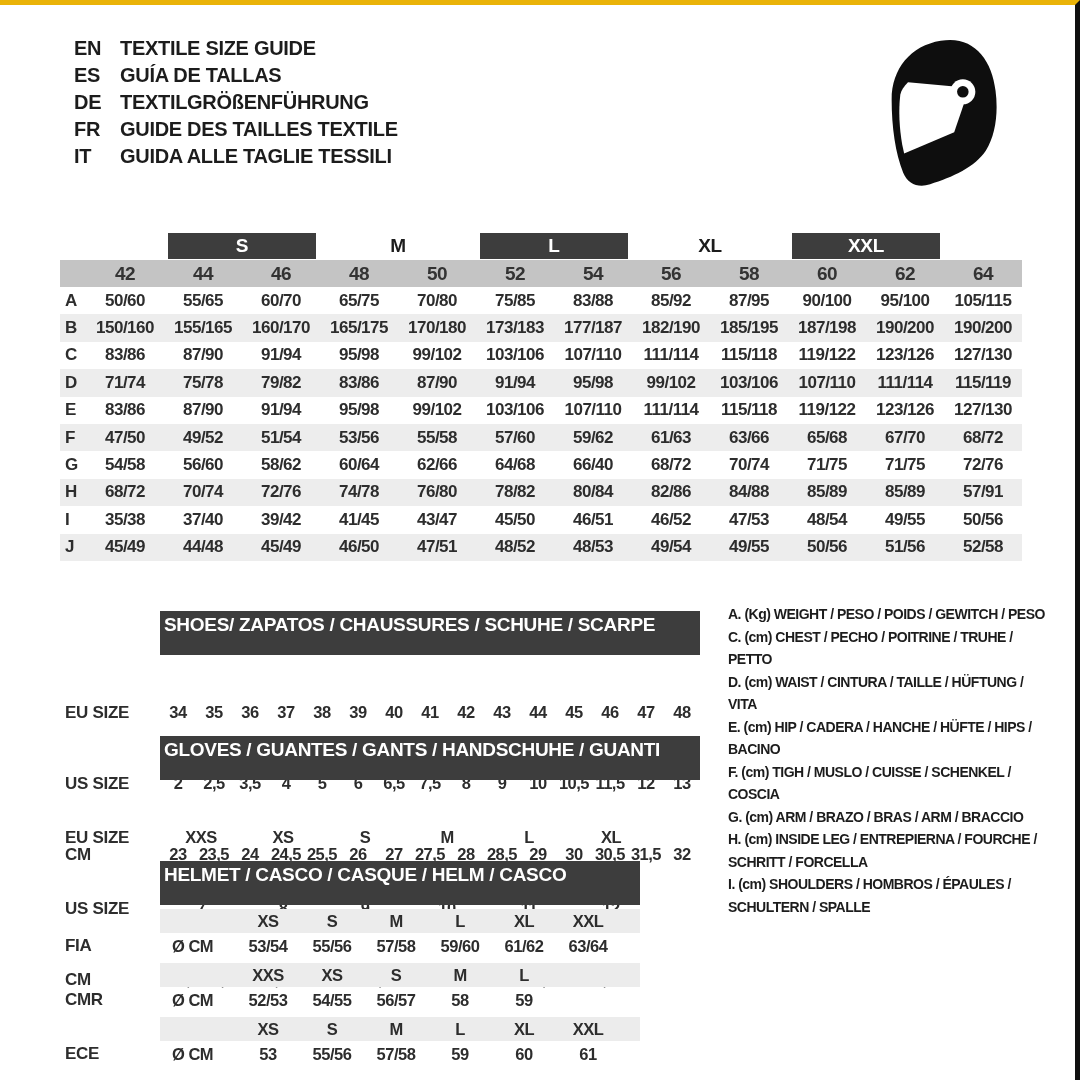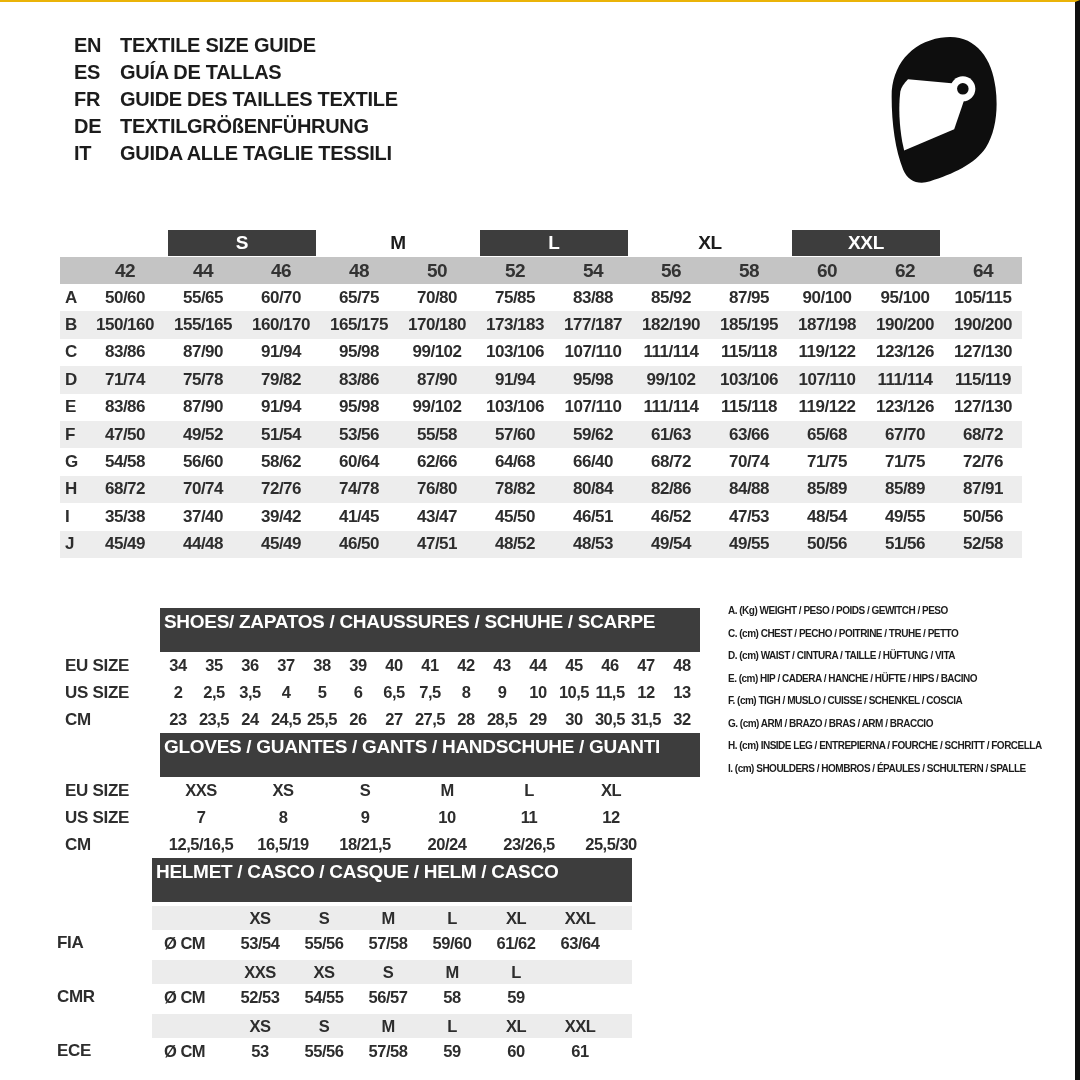--- a/index.html
+++ b/index.html
@@ -1,18 +1,18 @@
 <!DOCTYPE html>
 <html><head>
 <meta charset="utf-8">
 <style>
   html,body{margin:0;padding:0;background:#fff;}
   .page{
     position:relative;width:1080px;height:1080px;box-sizing:border-box;
-    background:#fff;border-top:2px solid #eab308;border-right:5px solid #101010;
+    background:#fff;border-top:5px solid #eab308;border-right:5px solid #101010;
     font-family:"Liberation Sans",sans-serif;font-weight:bold;color:#2d2d2d;overflow:hidden;
   }
   
   .langs{position:absolute;left:74px;top:30px;}
   .lang-row{display:flex;height:27px;align-items:center;font-size:20px;letter-spacing:-0.3px;color:#1c1c1c;}
   .lang-code{width:46px;}
   
   .helmet{position:absolute;left:880px;top:32px;width:132px;height:152px;}
   
   .tx{position:absolute;left:60px;top:227px;width:962px;}
@@ -24,55 +24,55 @@
   .tx-data{height:27.4px;font-size:17px;}
   .tx-data.stripe{background:#ededed;}
   .cell{text-align:center;letter-spacing:-0.5px;white-space:nowrap;}
   .rlabel{text-align:left;padding-left:5px;font-size:17px;letter-spacing:-0.3px;}
   
   .sub{position:absolute;left:60px;width:710px;}
   #shoes{top:606px;}
   #gloves{top:731px;}
   .sub-title,.h-title{margin-left:100px;width:540px;height:44px;line-height:28px;background:#3d3d3d;
     color:#fff;font-size:19px;padding-left:4px;box-sizing:border-box;letter-spacing:-0.3px;}
-  .sub-row{display:grid;align-items:center;height:27px;position:relative;font-size:16.5px;}
+  .sub-row{display:grid;align-items:center;height:27px;position:relative;font-size:16.5px;margin-top:44px;}
   #shoes .sub-row{grid-template-columns:100px repeat(15,36px);}
   #gloves .sub-row{grid-template-columns:100px repeat(6,82px);}
   .stripe-bg{position:absolute;left:100px;top:0;bottom:0;background:#ececec;z-index:-1;}
   
-  #helmet-tbl{position:absolute;left:52px;top:856px;}
+  #helmet-tbl{position:absolute;left:60px;top:856px;}
   .h-title{width:480px;}
   .h-sizes{margin-left:100px;display:grid;grid-template-columns:76px repeat(6,64px);height:24px;
     align-items:center;background:#ececec;margin-top:4px;font-size:16.5px;}
   .h-vals{display:grid;grid-template-columns:100px 76px repeat(6,64px);height:26px;align-items:center;font-size:16.5px;}
   .unit{text-align:left;padding-left:12px;}
   
-  .legend{position:absolute;left:728px;top:598px;width:318px;font-size:10px;
+  .legend{position:absolute;left:728px;top:598px;width:318px;font-size:14px;
     letter-spacing:-0.5px;line-height:22.5px;color:#1c1c1c;}
 </style>
 </head>
 <body>
 
 <div class="page">
   <div class="langs" id="langs">
       <div class="lang-row">
         <div class="lang-code">EN</div>
         <div class="lang-title">TEXTILE SIZE GUIDE</div>
       </div>
       <div class="lang-row">
         <div class="lang-code">ES</div>
         <div class="lang-title">GUÍA DE TALLAS</div>
       </div>
       <div class="lang-row">
+        <div class="lang-code">DE</div>
+        <div class="lang-title">TEXTILGRÖßENFÜHRUNG</div>
+      </div>
+      <div class="lang-row">
         <div class="lang-code">FR</div>
         <div class="lang-title">GUIDE DES TAILLES TEXTILE</div>
-      </div>
-      <div class="lang-row">
-        <div class="lang-code">DE</div>
-        <div class="lang-title">TEXTILGRÖßENFÜHRUNG</div>
       </div>
       <div class="lang-row">
         <div class="lang-code">IT</div>
         <div class="lang-title">GUIDA ALLE TAGLIE TESSILI</div>
       </div>
     </div>
 
   <svg class="helmet" viewBox="0 0 137 158" aria-hidden="true">
     <path fill="#0e0e0e" d="M63 4 C 32 9 12 33 12 65 C 12 94 16 121 24 141 C 29 153 40 157 52 153 C 75 146 99 135 110 118 C 120 102 123 79 120 56 C 116 22 96 -2 63 4 Z"></path>
     <path fill="#ffffff" d="M21 60 C 19 76 20 95 23 112 L 25 121 L 77 99 L 89 64 L 83 52 L 29 47 C 25 51 22 55 21 60 Z"></path>
@@ -217,21 +217,21 @@
         <div class="cell">70/74</div>
         <div class="cell">72/76</div>
         <div class="cell">74/78</div>
         <div class="cell">76/80</div>
         <div class="cell">78/82</div>
         <div class="cell">80/84</div>
         <div class="cell">82/86</div>
         <div class="cell">84/88</div>
         <div class="cell">85/89</div>
         <div class="cell">85/89</div>
-        <div class="cell">87/91</div>
+        <div class="cell">57/91</div>
       </div>
       <div class="tx-row tx-data">
         <div class="cell rlabel">I</div>
         <div class="cell">35/38</div>
         <div class="cell">37/40</div>
         <div class="cell">39/42</div>
         <div class="cell">41/45</div>
         <div class="cell">43/47</div>
         <div class="cell">45/50</div>
         <div class="cell">46/51</div>

